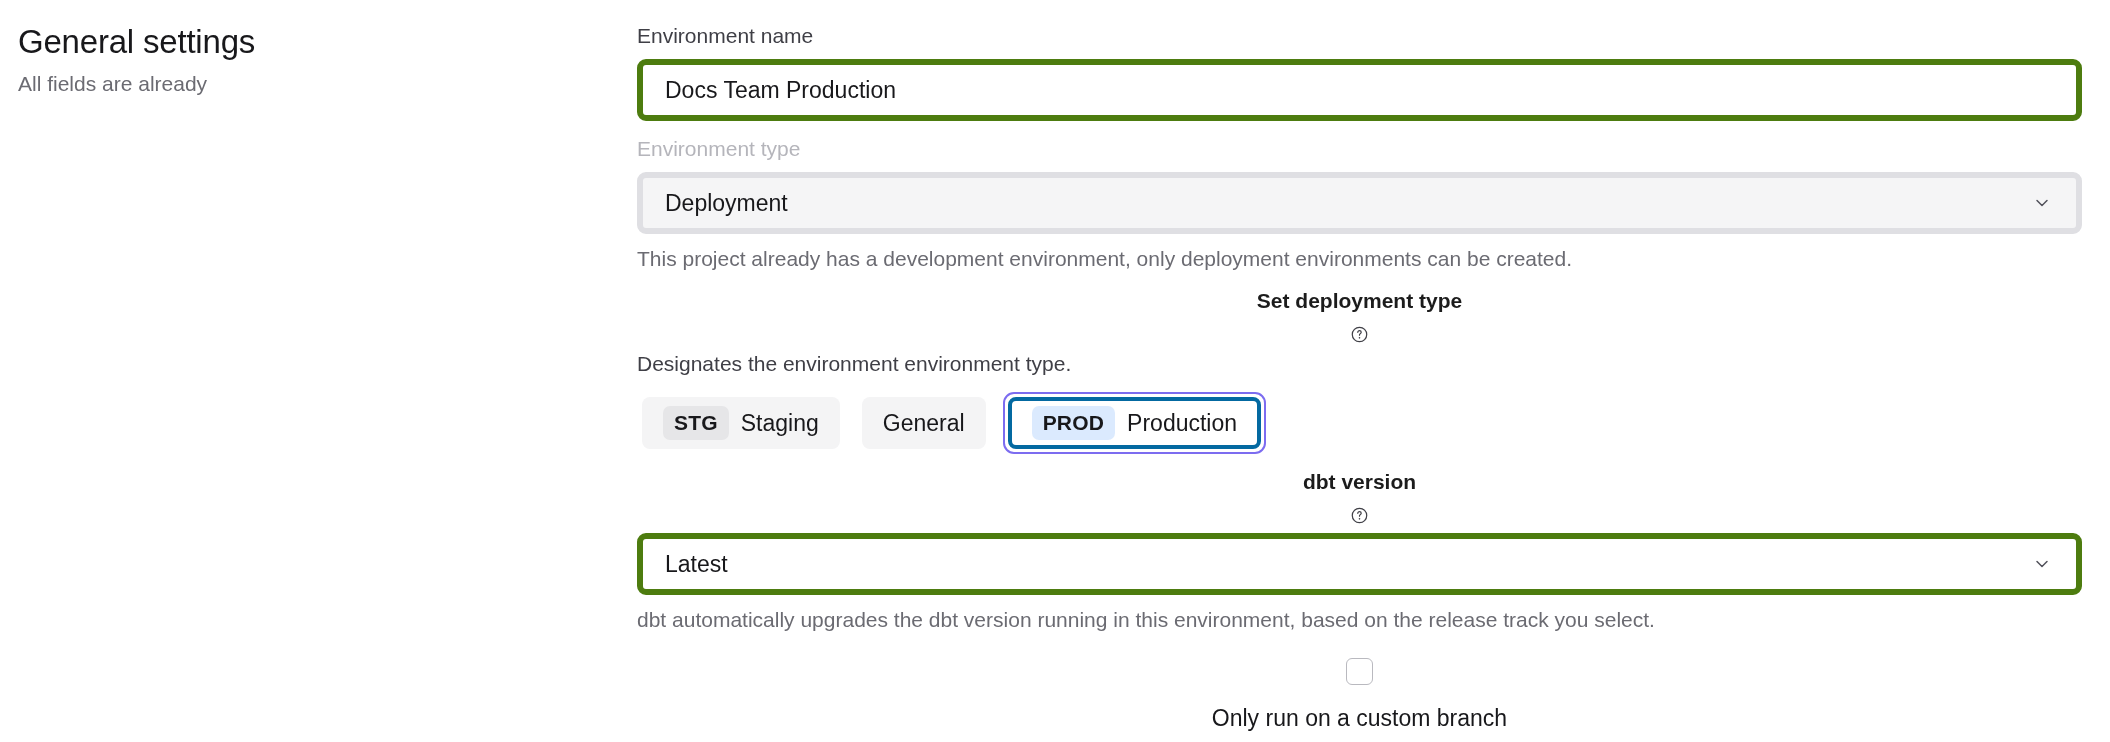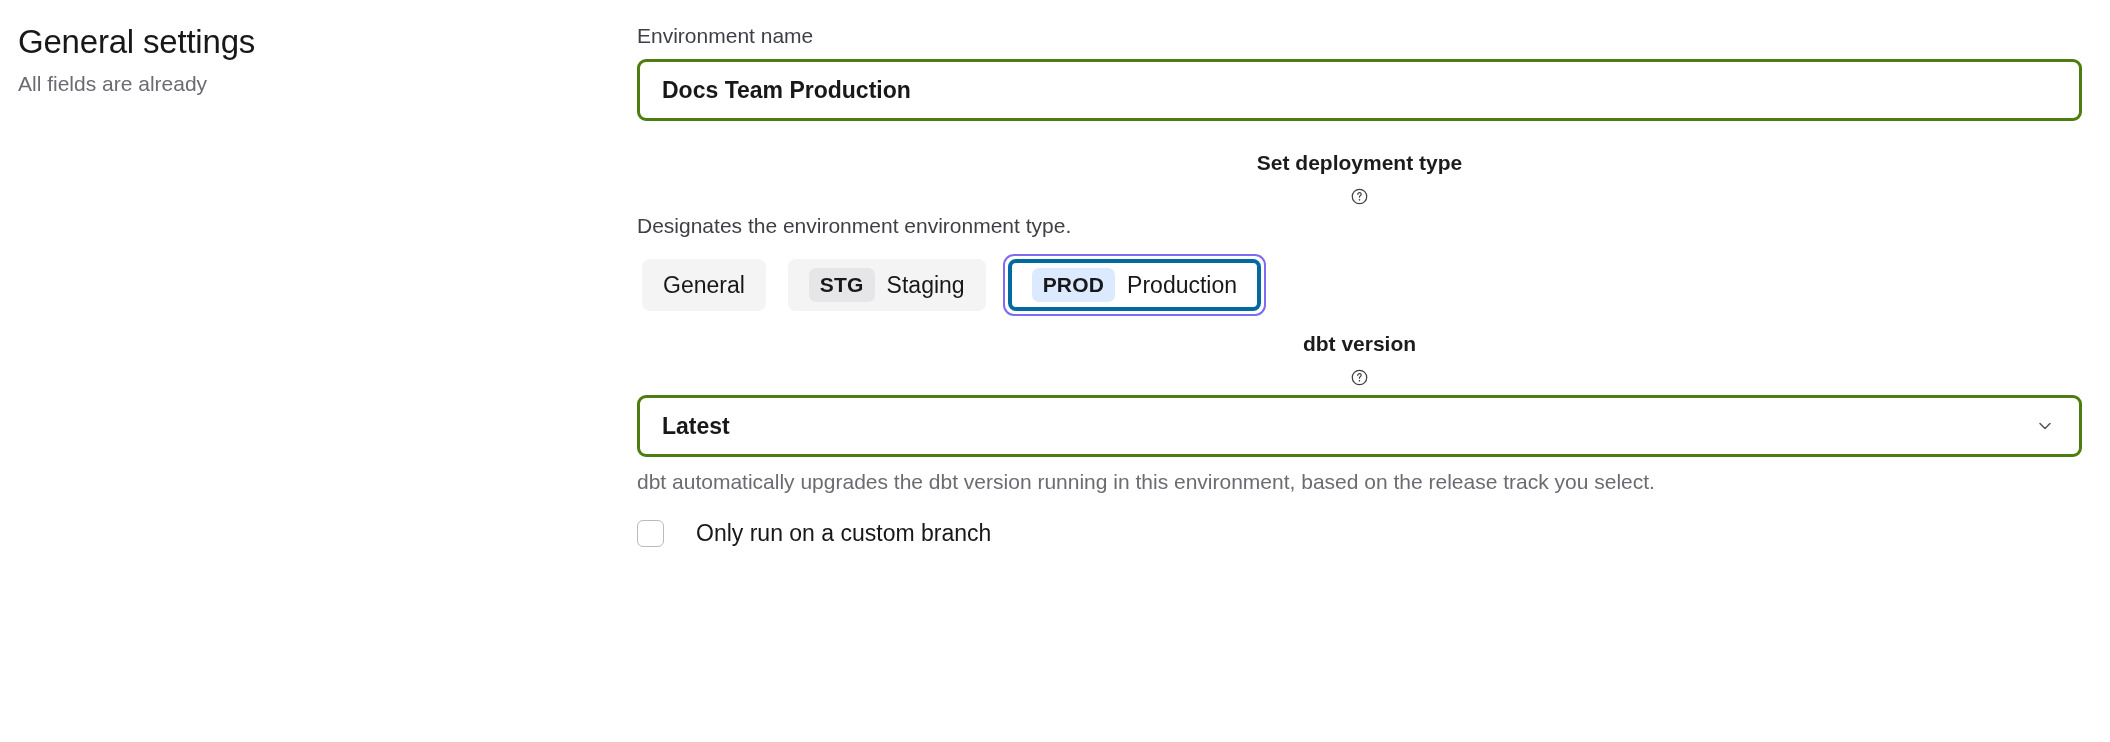--- a/index.html
+++ b/index.html
@@ -75,30 +75,29 @@
     flex: 0 0 19px;
     position: relative;
     top: 1px;
   }
   .help-icon svg { display: block; }
 
   .control {
     margin-top: 9px;
     width: 100%;
     height: 62px;
-    border: 3px solid #4d7c0f;
+    border: 6px solid #4d7c0f;
     border-radius: 9px;
     background: #ffffff;
     display: flex;
     align-items: center;
     padding: 0 22px;
     font-size: 23px;
     color: #18181b;
     position: relative;
-    font-weight: bold;
   }
   .control.disabled {
     background: #f5f5f6;
     border-color: #dfdfe3;
   }
   .control .value { flex: 1 1 auto; }
   .chevron {
     position: absolute;
     right: 24px;
     top: 50%;
@@ -171,21 +170,22 @@
     color: #18181b;
   }
   .badge.grey { background: #e6e6e8; }
   .badge.blue { background: #dbeafe; }
 
   
   .checkbox-row {
     margin-top: 24px;
     display: flex;
     align-items: center;
-    gap: 32px;
+    gap: 20px;
+    flex-direction: column;
   }
   .checkbox-box {
     width: 27px; height: 27px;
     border: 1px solid #b9b9bf;
     border-radius: 6px;
     background: #ffffff;
     flex: 0 0 27px;
     cursor: pointer;
   }
   .checkbox-label {
@@ -207,48 +207,60 @@
 
     <div class="field">
       <div class="field-label">Environment name</div>
       <div class="control">
         <span class="value">Docs Team Production</span>
       </div>
     </div>
 
     <div class="section-gap"></div>
 
+    <div class="field">
+      <div class="field-label disabled">Environment type</div>
+      <div class="control disabled">
+        <span class="value">Deployment</span>
+        <span class="chevron">
+          <svg width="20" height="20" viewBox="0 0 20 20" fill="none">
+            <path d="M5 7.5 L10 12.5 L15 7.5" stroke="#52525b" stroke-width="1.5" stroke-linecap="round" stroke-linejoin="round"></path>
+          </svg>
+        </span>
+      </div>
+      <div class="helper-text">This project already has a development environment, only deployment environments can be created.</div>
+    </div>
 
     <div class="section-gap"></div>
 
     <div class="field">
       <div class="field-label strong">
         <span>Set deployment type</span>
         <span class="help-icon">
           <svg width="19" height="19" viewBox="0 0 20 20" fill="none">
             <circle cx="10" cy="10" r="7.6" stroke="#3f3f46" stroke-width="1.3"></circle>
             <path d="M8.2 7.7c0-1 .8-1.7 1.8-1.7s1.8.7 1.8 1.6c0 .8-.5 1.2-1.1 1.6-.5.3-.7.6-.7 1.2v.3" stroke="#3f3f46" stroke-width="1.3" stroke-linecap="round"></path>
             <circle cx="10" cy="13.5" r="0.85" fill="#3f3f46"></circle>
           </svg>
         </span>
       </div>
       <div class="desc-text">Designates the environment environment type.</div>
 
       <div class="toggle-group">
 
         <span class="toggle-wrap">
           <button class="toggle-btn">
-            <span>General</span>
+            <span class="badge grey">STG</span>
+            <span>Staging</span>
           </button>
         </span>
 
         <span class="toggle-wrap">
           <button class="toggle-btn">
-            <span class="badge grey">STG</span>
-            <span>Staging</span>
+            <span>General</span>
           </button>
         </span>
 
         <span class="toggle-wrap selected">
           <button class="toggle-btn active">
             <span class="badge blue">PROD</span>
             <span>Production</span>
           </button>
         </span>
 

